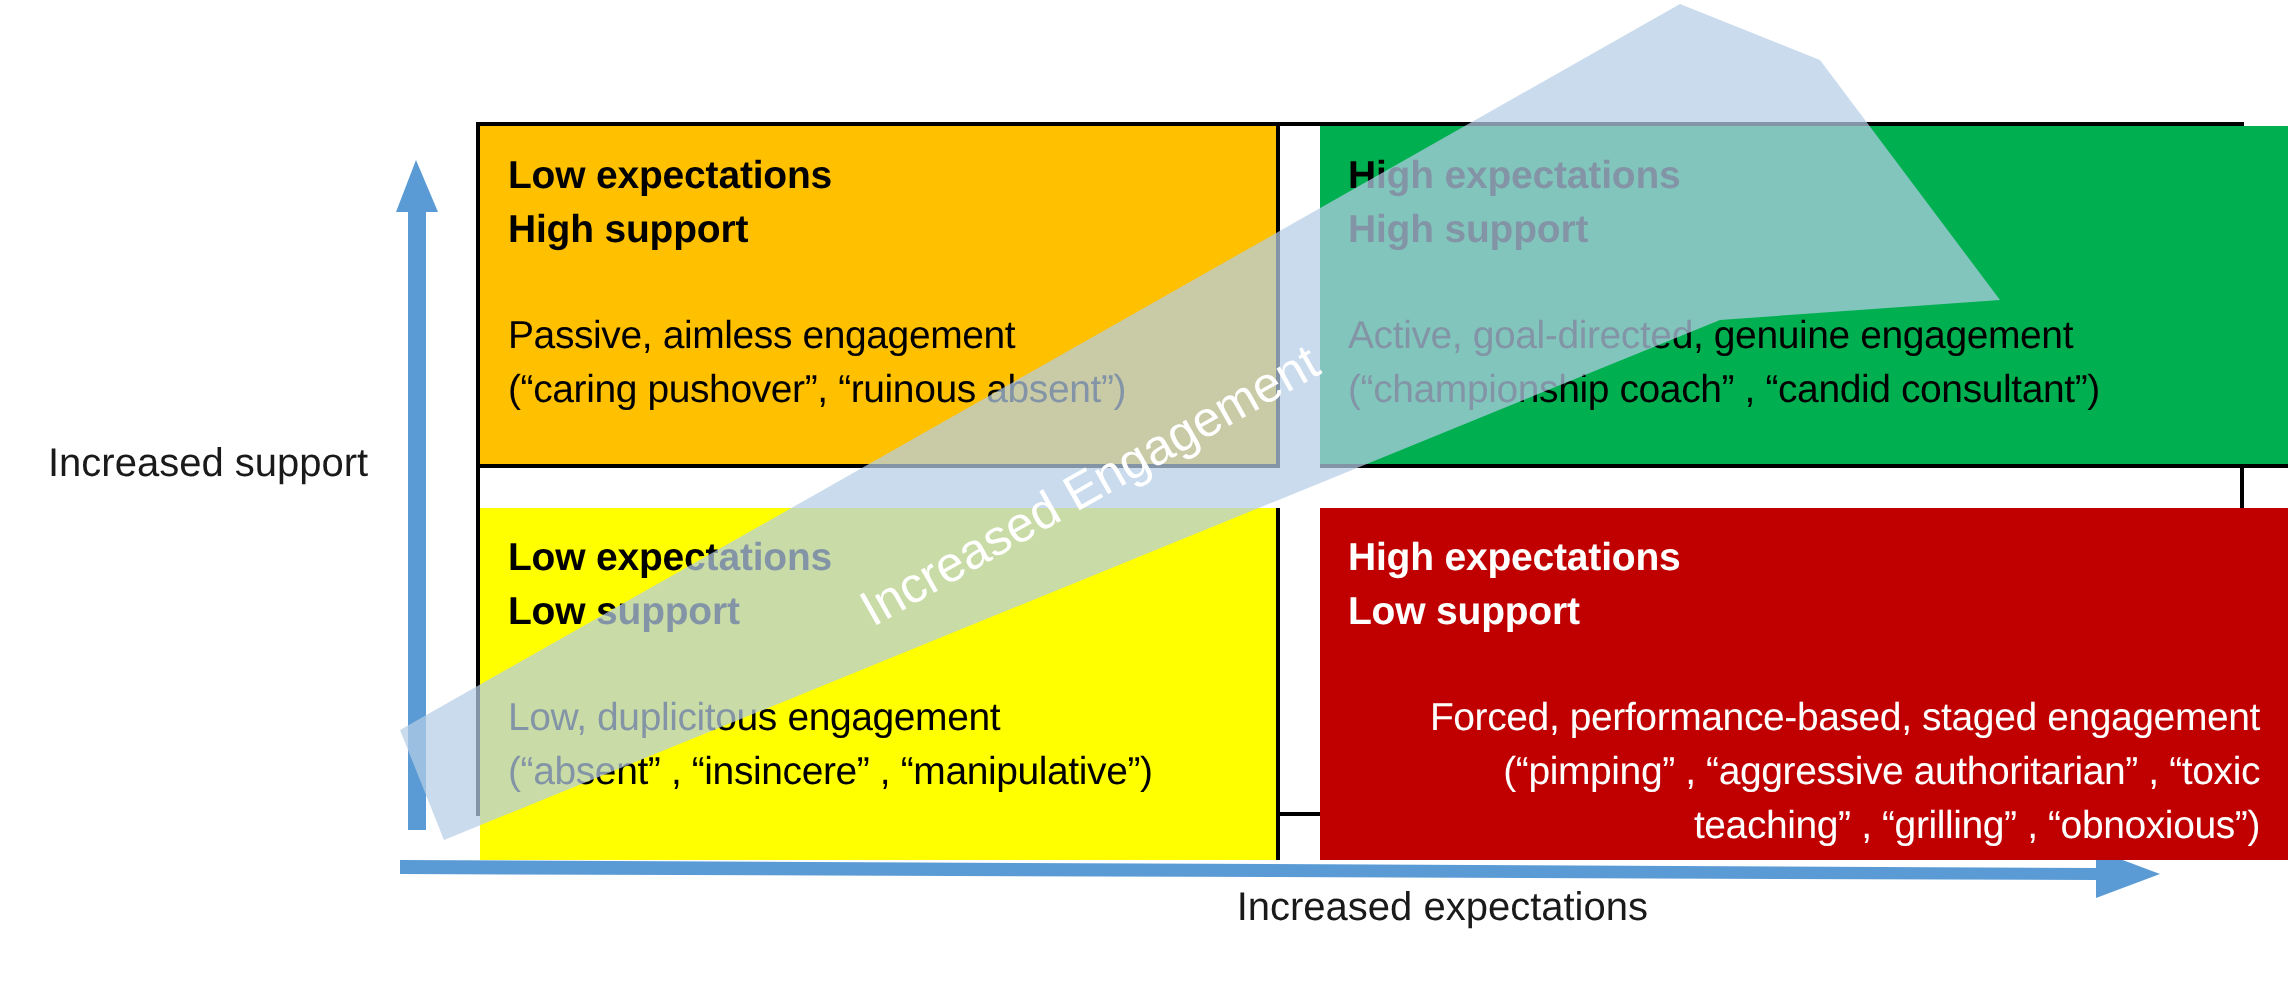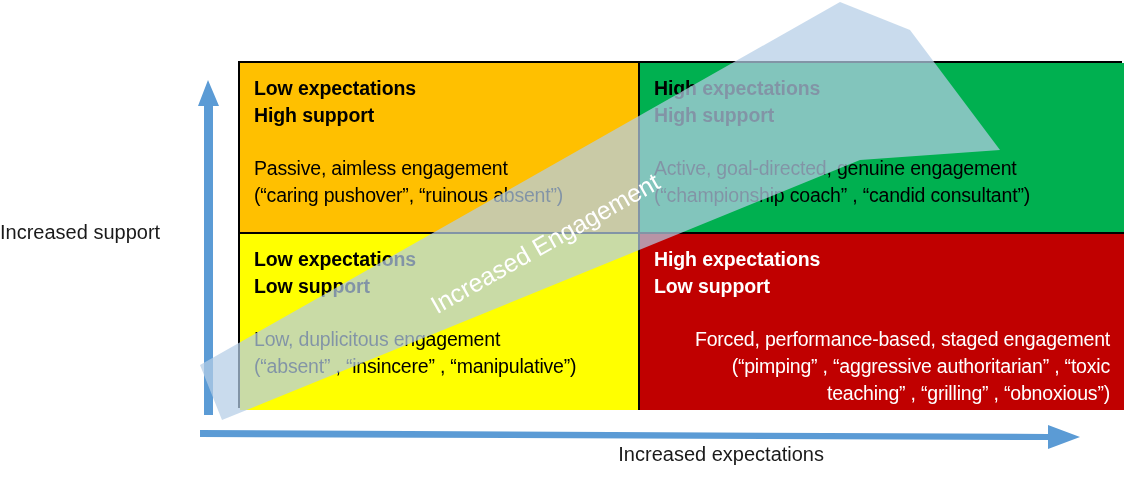--- a/index.html
+++ b/index.html
@@ -12,21 +12,21 @@
     height: 496px;
     position: relative;
     overflow: hidden;
     font-family: "Liberation Sans", sans-serif;
     color: #000000;
   }
 
   
   #y-axis-label {
     position: absolute;
-    left: 0;
+    left: 24px;
     top: 218px;
     width: 200px;
     font-size: 20px;
     line-height: 28px;
     color: #1a1a1a;
     white-space: nowrap;
   }
   #x-axis-label {
     position: absolute;
     left: 464px;
@@ -52,20 +52,21 @@
     position: absolute;
     left: 238px;
     top: 61px;
     width: 884px;
     height: 347px;
     display: grid;
     grid-template-columns: 400px 484px;
     grid-template-rows: 171px 176px;
     border: 2px solid #000000;
     box-sizing: border-box;
+    gap: 20px;
   }
   .cell {
     position: relative;
     box-sizing: border-box;
     padding: 12px 14px 10px 14px;
     overflow: hidden;
   }
   .cell-tl { background: #FFC000; border-right: 2px solid #000; border-bottom: 2px solid #000; }
   .cell-tr { background: #00B050; border-bottom: 2px solid #000; }
   .cell-bl { background: #FFFF00; border-right: 2px solid #000; }

